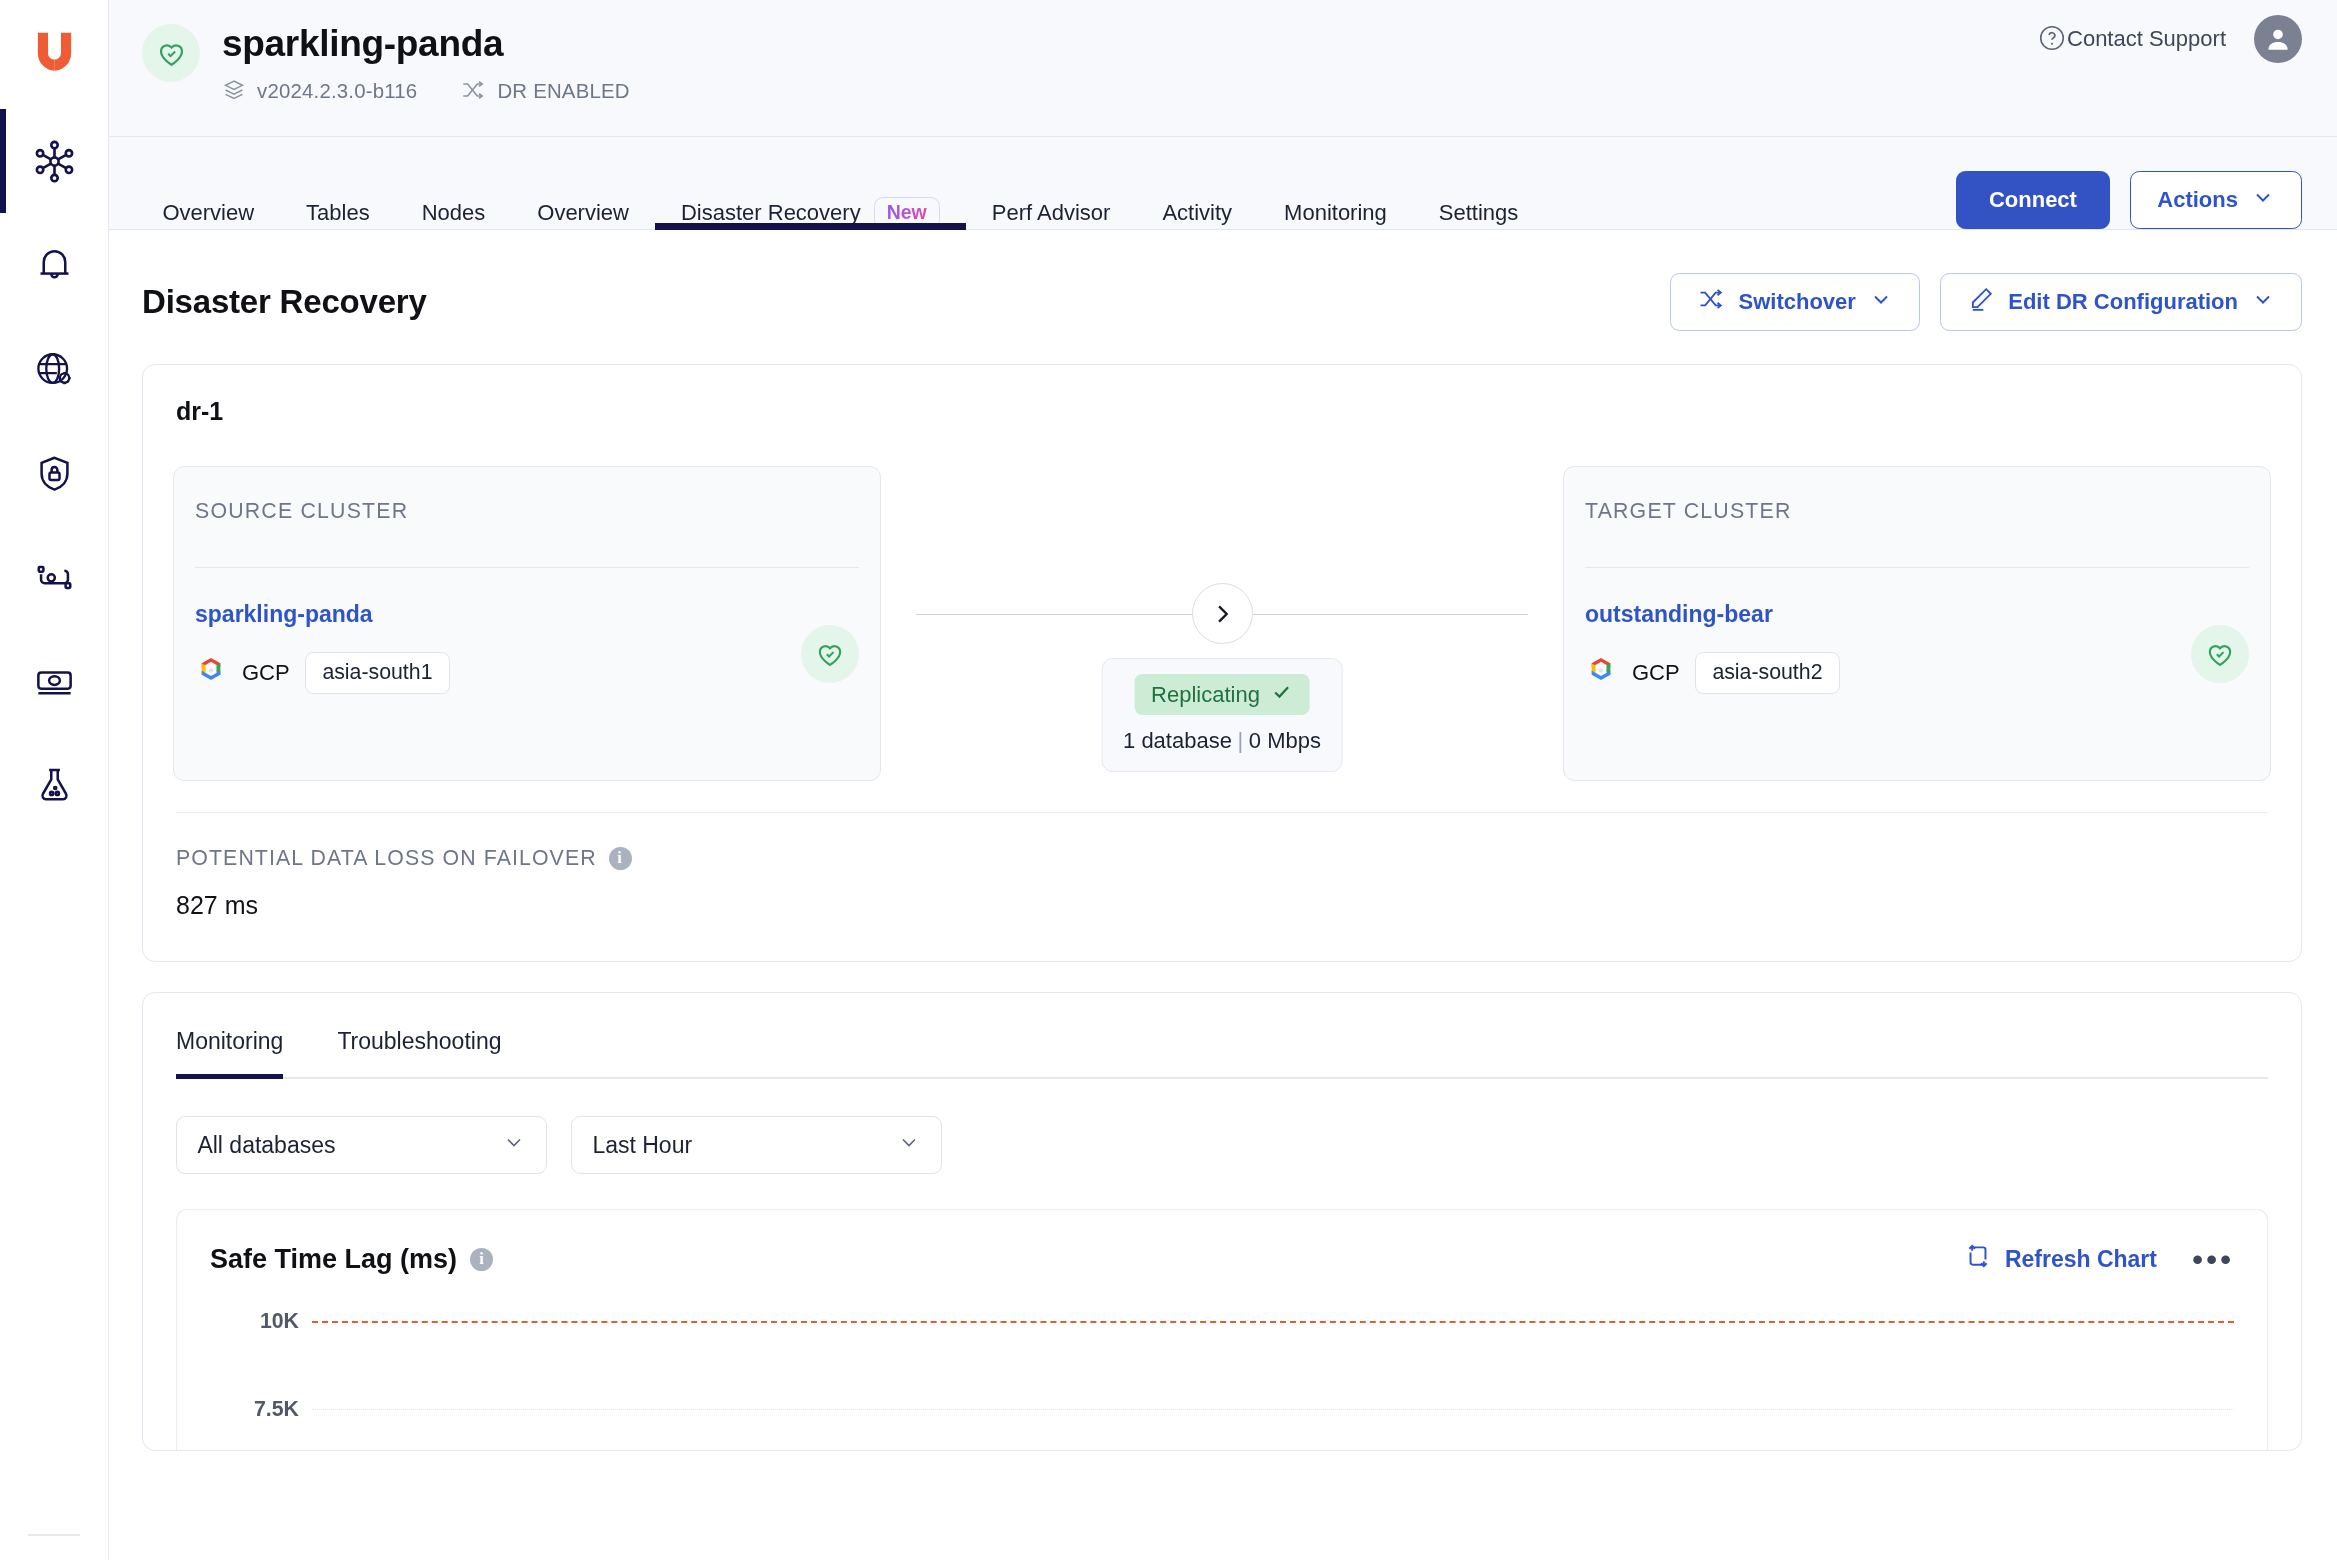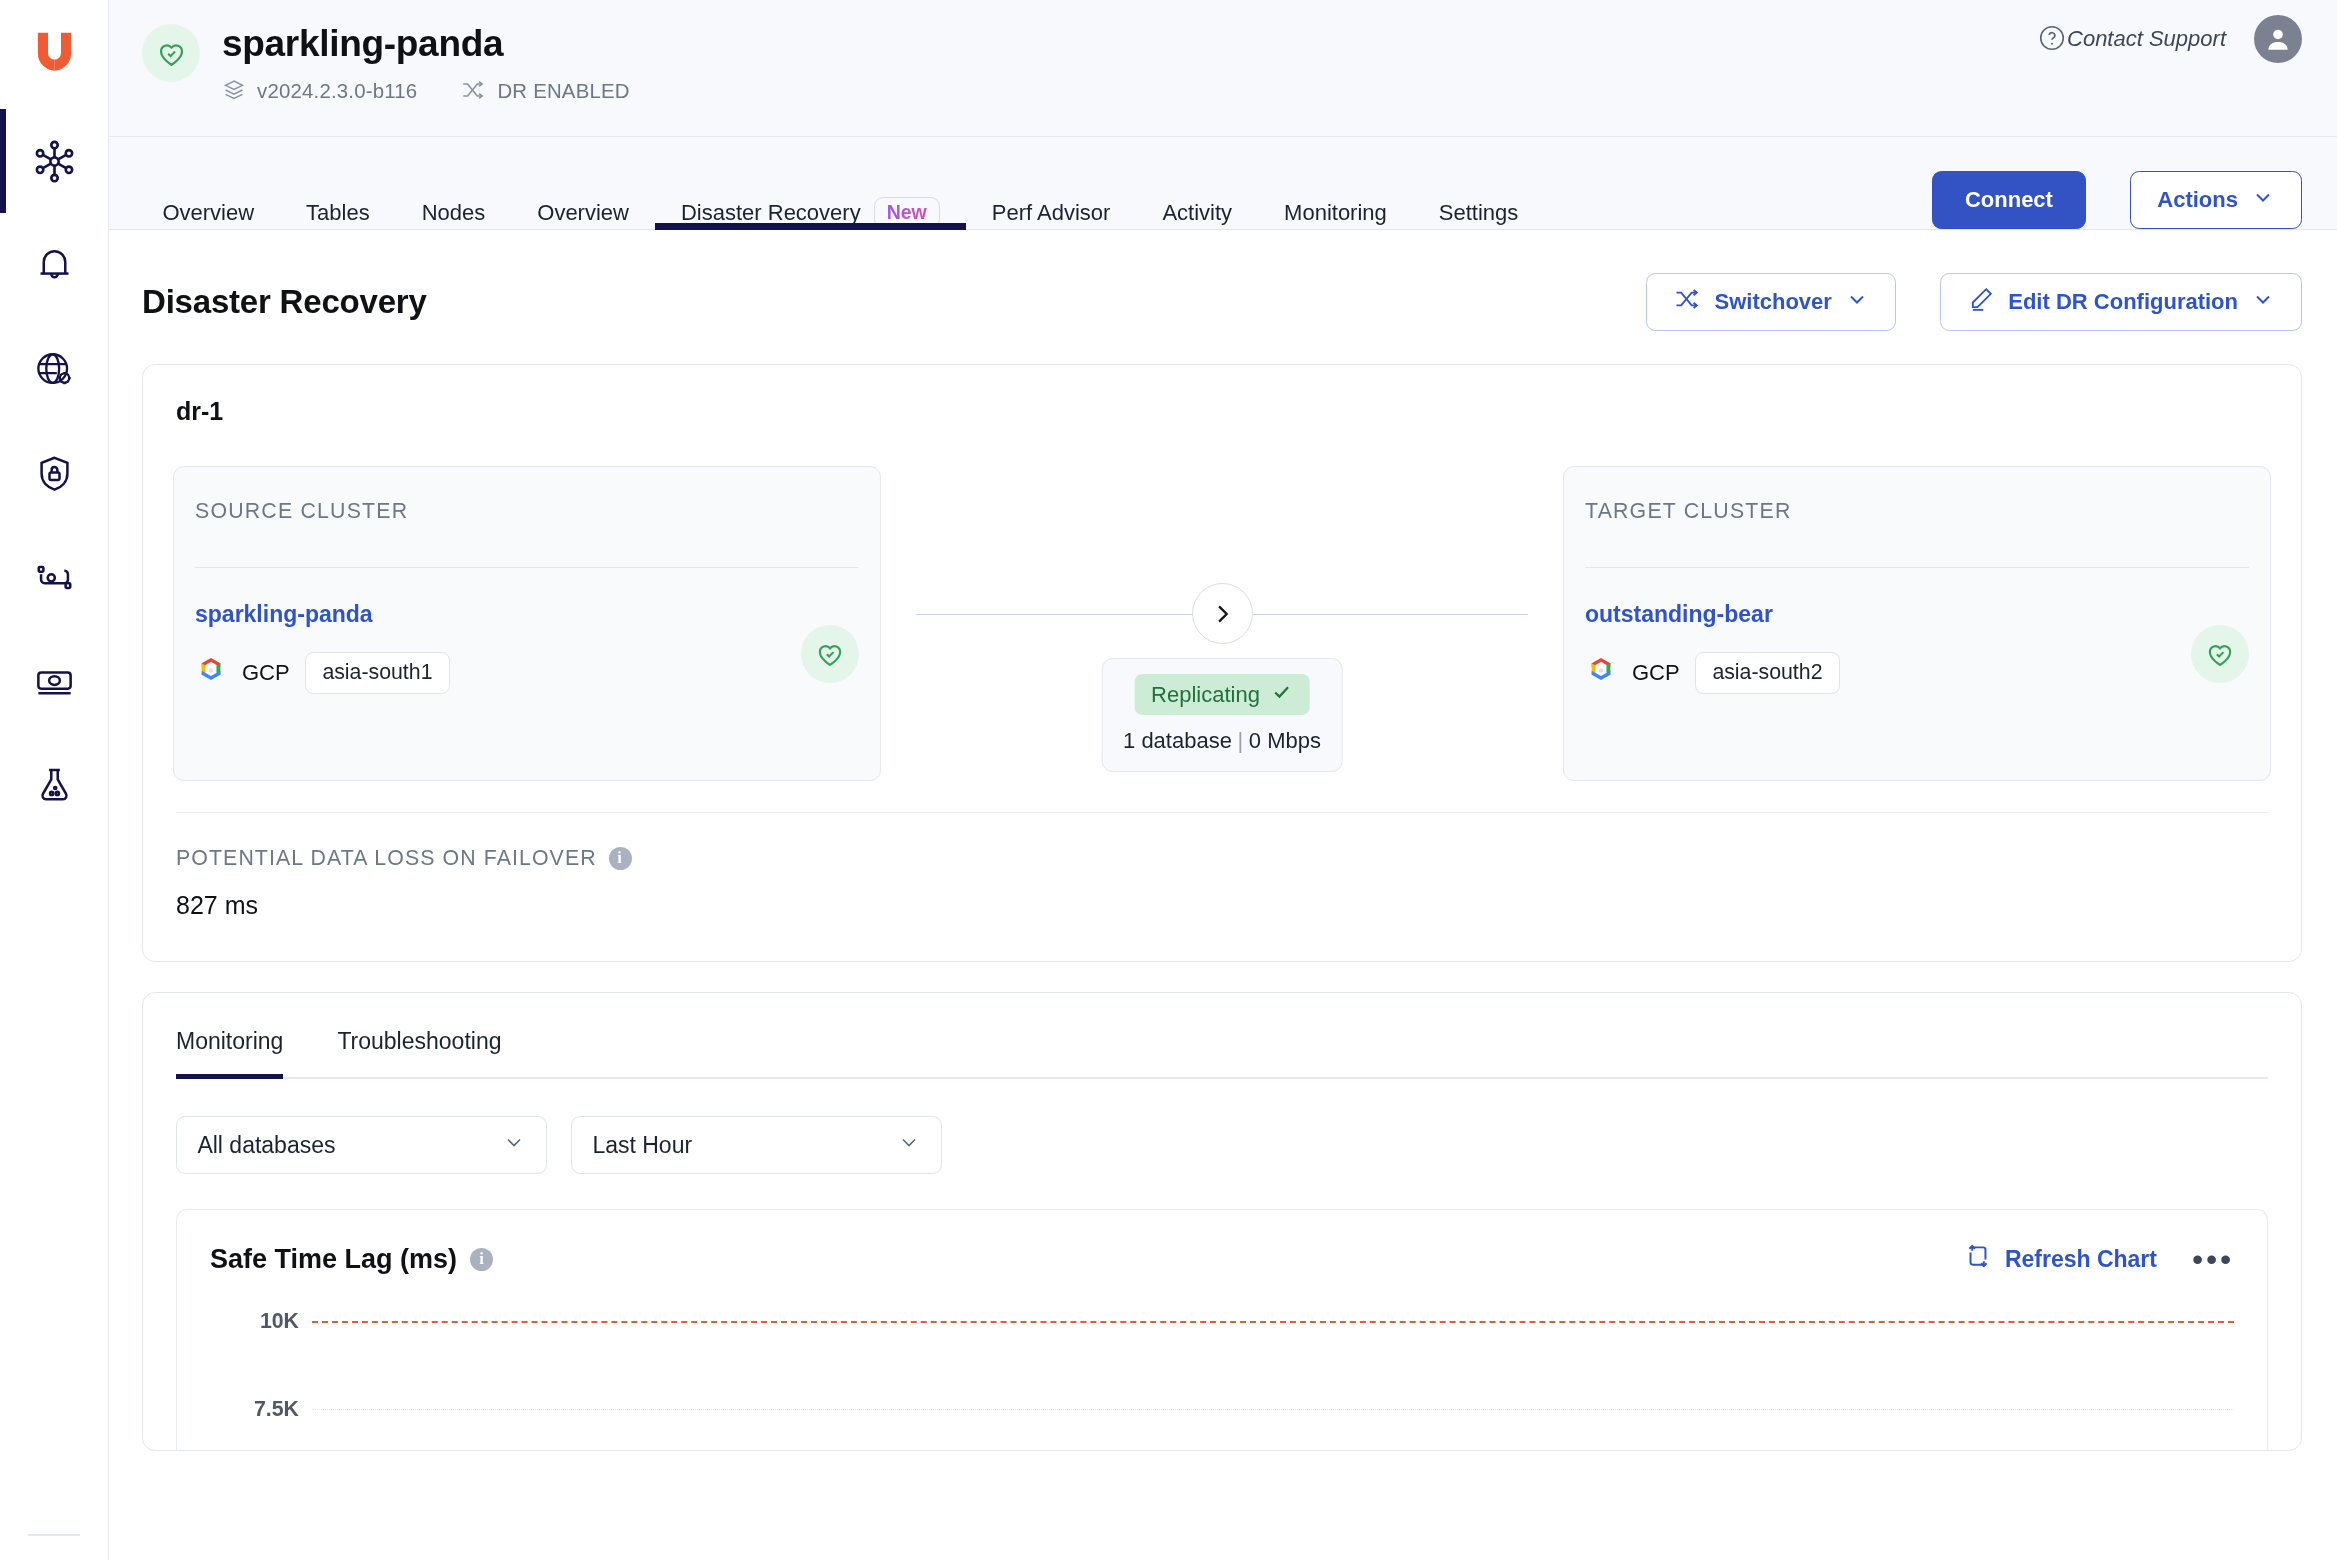--- a/index.html
+++ b/index.html
@@ -53,21 +53,21 @@
     font-size: 37px; font-weight: 700; color: #0f1115; letter-spacing: -0.3px;
     line-height: 45px;
   }
   .cluster-meta { display: flex; align-items: center; gap: 43px; margin-top: 11px; }
   .meta-chunk { display: flex; align-items: center; gap: 11px; }
   .meta-text { font-size: 20.4px; color: #6d7789; letter-spacing: 0.2px; }
   .topbar-right {
     position: absolute; right: 35px; top: 15px;
     display: flex; align-items: center; gap: 28px;
   }
-  .support-link { display: flex; align-items: center; cursor: pointer; font-style: italic; }
+  .support-link { display: flex; align-items: center; cursor: pointer; }
   .support-text { font-size: 22px; color: #3d4759; }
   .avatar {
     width: 48px; height: 48px; border-radius: 50%; background: #7b8190;
     display: flex; align-items: center; justify-content: center; cursor: pointer;
   }
 
   
   .tabbar {
     height: 93px; background: #f8f9fc;
     border-bottom: 0.9px solid #e2e5ee;
@@ -88,21 +88,21 @@
   .new-badge {
     border: 0.9px solid #dcd6f5; border-radius: 9.3px;
     padding: 3.7px 12px; font-size: 19.5px; font-weight: 600;
     background: #ffffff;
     background-image: linear-gradient(90deg, #8b5cf6, #ec4899);
     -webkit-background-clip: text; background-clip: text; color: transparent;
   }
   .tabbar-actions { margin-left: auto; display: flex; align-items: center; gap: 20.4px; padding-top: 16.7px; }
   .btn {
     display: inline-flex; align-items: center; justify-content: center; gap: 13px;
-    font-size: 22px; border-radius: 9.3px; cursor: pointer; white-space: nowrap; margin-left: 24px;
+    font-size: 22px; border-radius: 9.3px; cursor: pointer; white-space: nowrap;
   }
   .btn-primary {
     background: #3352c4; color: #fff; font-weight: 600;
     padding: 0 32px; height: 58px; border: 0.9px solid #3352c4;
   }
   .btn-outline {
     background: #ffffff; color: #2f54c9; font-weight: 600;
     padding: 0 26px; height: 58px; border: 1.4px solid #3352c4;
   }
 

